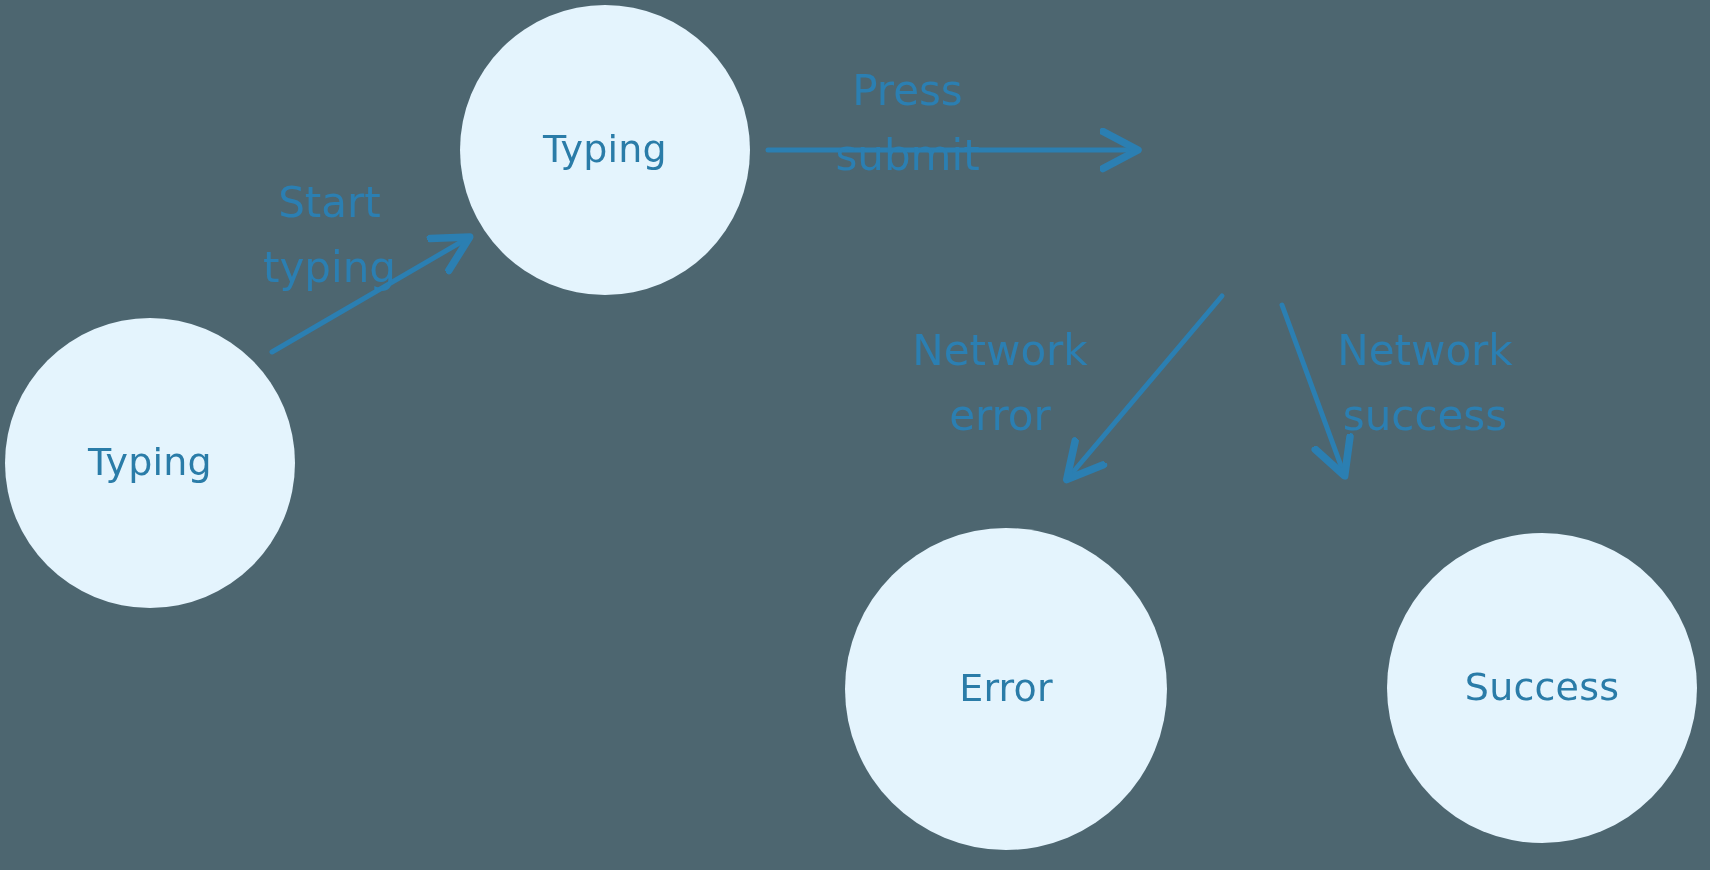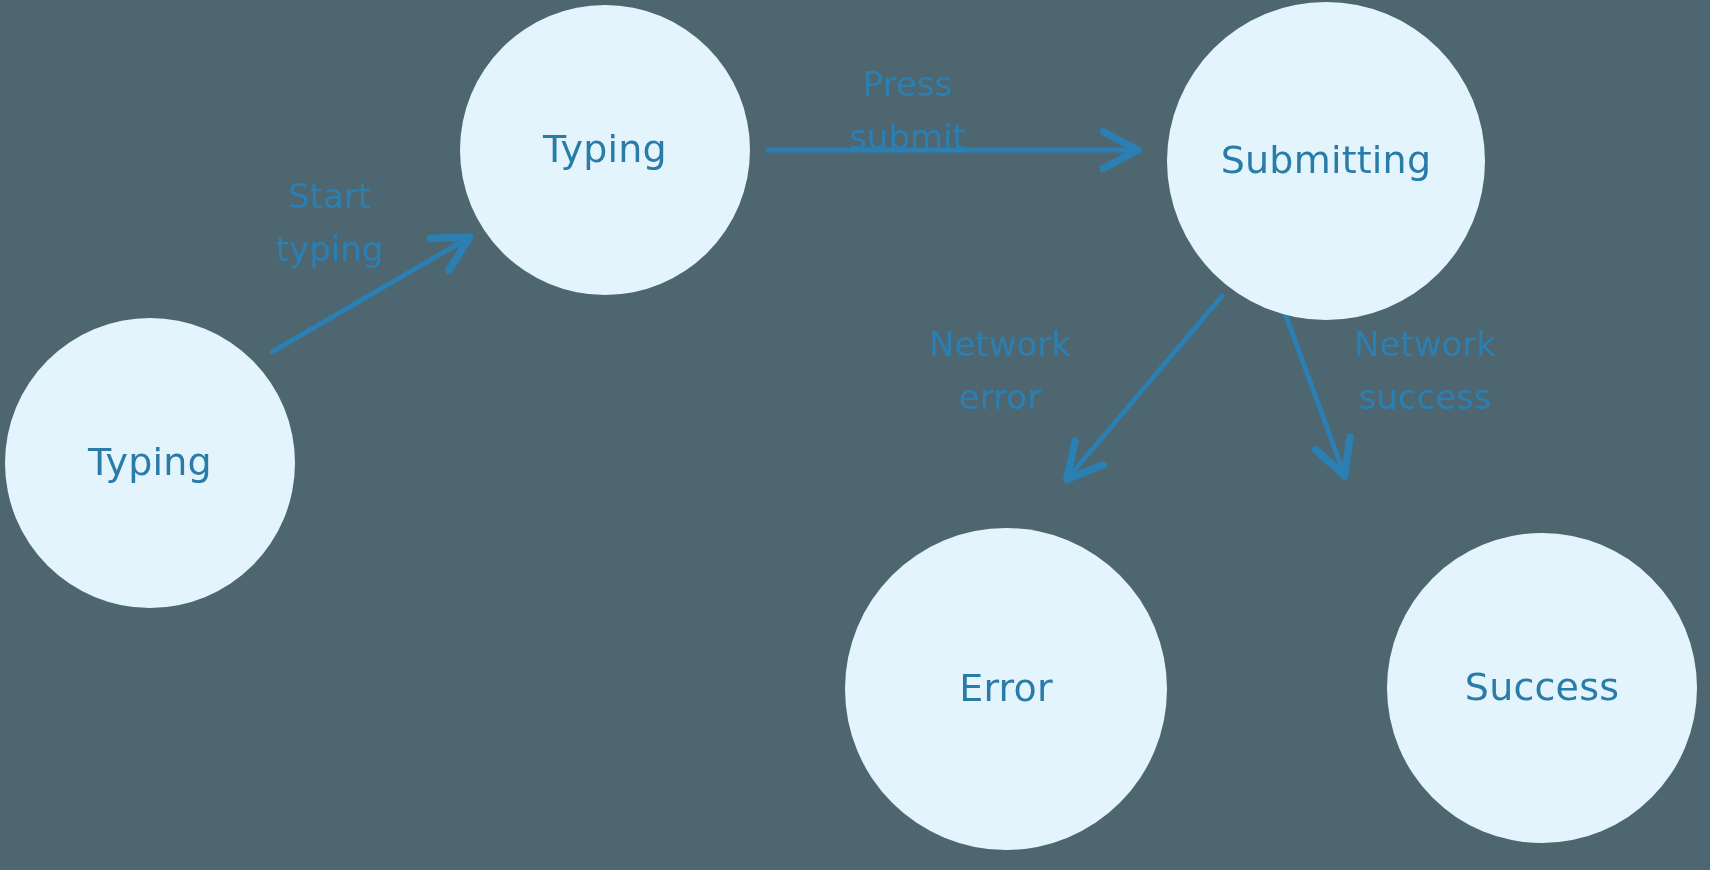--- a/index.html
+++ b/index.html
@@ -39,21 +39,21 @@
     font-size: 38px;
     font-weight: 400;
     letter-spacing: 0.2px;
     white-space: nowrap;
     text-align: center;
     line-height: 1.1;
   }
   .edge-label {
     position: absolute;
     color: #2b7fb2;
-    font-size: 34px;
+    font-size: 42px;
     font-weight: 400;
     line-height: 1.55;
     white-space: pre-line;
     text-align: center;
     pointer-events: none;
   }
   
   #node-empty      { left: 5px;    top: 318px; width: 290px; height: 290px; }
   #node-typing     { left: 460px;  top: 5px;   width: 290px; height: 290px; }
   #node-submitting { left: 1167px; top: 2px;   width: 318px; height: 318px; }
@@ -87,23 +87,20 @@
   </svg>
 
   <div class="node" id="node-empty">
     <span class="node-label">Typing</span>
   </div>
 
   <div class="node" id="node-typing">
     <span class="node-label">Typing</span>
   </div>
 
-  <div class="node" id="node-submitting">
-    <span class="node-label">Submitting</span>
-  </div>
 
   <div class="node" id="node-error">
     <span class="node-label">Error</span>
   </div>
 
   <div class="node" id="node-success">
     <span class="node-label">Success</span>
   </div>
 
   <div class="edge-label" id="label-start-typing">Start

